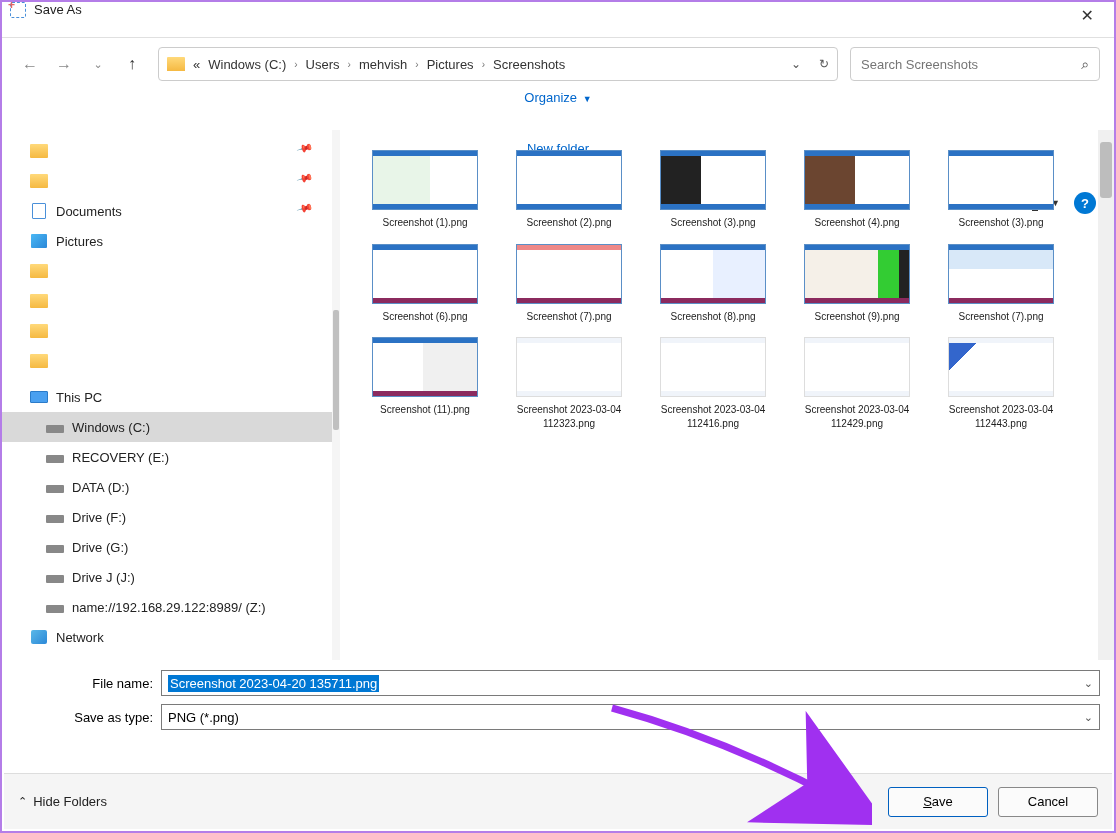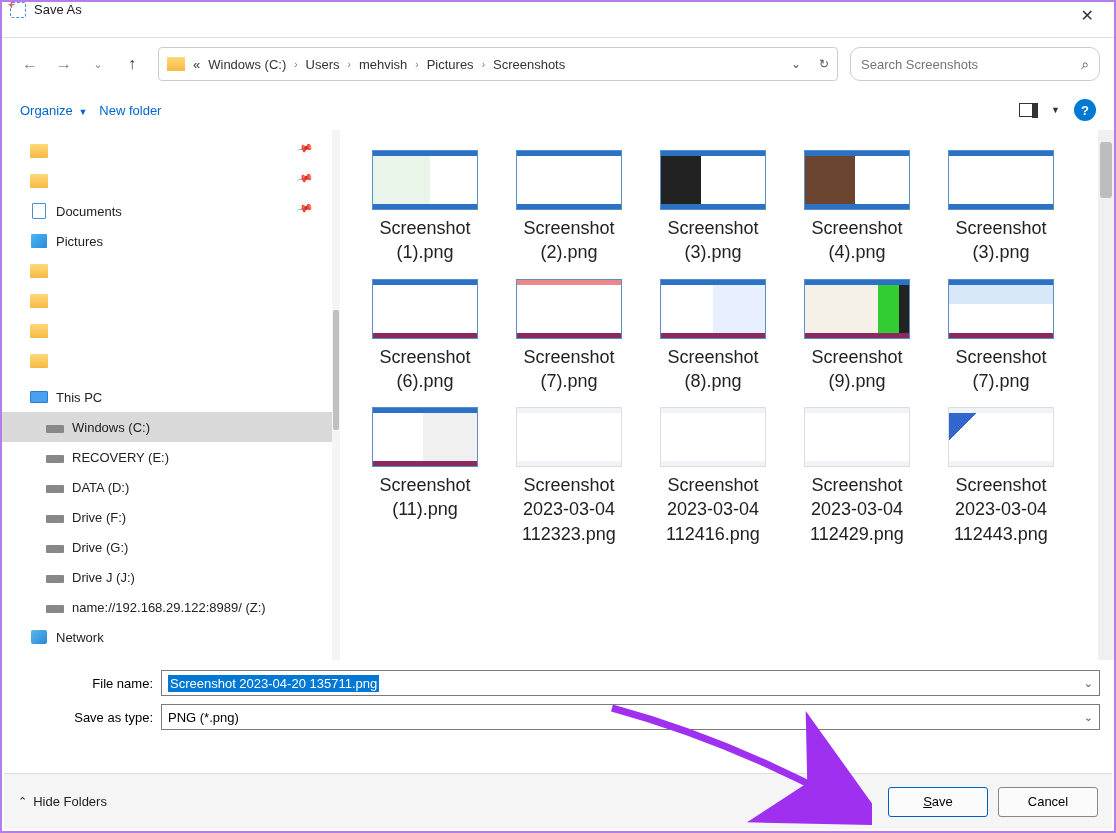--- a/index.html
+++ b/index.html
@@ -13,24 +13,24 @@
 .navbar { height: 52px; display: flex; align-items: center; padding: 8px 14px; gap: 6px; }
 .nav-btn { width: 28px; height: 28px; display: flex; align-items: center; justify-content: center; color: #888; font-size: 16px; cursor: pointer; border-radius: 2px; }
 .nav-btn.active { color: #333; }
 .address-bar { flex: 1; height: 34px; border: 1px solid #ccc; border-radius: 4px; display: flex; align-items: center; padding: 0 8px; margin: 0 6px; }
 .folder-glyph { width: 18px; height: 14px; background: linear-gradient(180deg, #ffd97a, #f5b942); border-radius: 1px 1px 0 0; margin-right: 6px; position: relative; }
 .breadcrumbs { display: flex; align-items: center; gap: 4px; color: #333; font-size: 13px; }
 .crumb { padding: 2px 2px; }
 .chev { color: #777; font-size: 10px; padding: 0 2px; }
 .addr-spacer { flex: 1; }
 .addr-tail { display: flex; gap: 18px; color: #555; }
-.search-box { width: 250px; height: 34px; border: 1px solid #ccc; border-radius: 10px; display: flex; align-items: center; padding: 6px 10px; }
+.search-box { width: 250px; height: 34px; border: 1px solid #ccc; border-radius: 4px; display: flex; align-items: center; padding: 6px 10px; }
 .search-box input { border: none; outline: none; flex: 1; font-size: 13px; color: #888; }
 .search-box .sicon { color: #555; font-size: 14px; }
-.toolbar { height: 40px; display: flex; align-items: center; padding: 0 18px; gap: 12px; }
+.toolbar { height: 40px; display: flex; align-items: center; padding: 0 18px; gap: 36px; flex-direction: column; }
 .toolbar-link { color: #0066cc; font-size: 13px; cursor: pointer; }
 .toolbar-link .dd { font-size: 9px; margin-left: 2px; }
 .toolbar-right { margin-left: auto; display: flex; align-items: center; gap: 14px; }
 .view-btn { width: 18px; height: 14px; border: 1.5px solid #333; position: relative; }
 .view-btn::after { content: ""; position: absolute; right: -1.5px; top: -1.5px; bottom: -1.5px; width: 6px; background: #333; }
 .help-btn { width: 22px; height: 22px; border-radius: 50%; background: #0078d4; color: #fff; display: flex; align-items: center; justify-content: center; font-size: 13px; font-weight: bold; }
 .main { display: flex; height: 530px; }
 .nav-tree { width: 330px; overflow: hidden; position: relative; padding-top: 6px; }
 .tree-item { display: flex; align-items: center; padding: 4px 8px 4px 28px; height: 30px; font-size: 13px; color: #222; gap: 8px; cursor: pointer; }
 .tree-item.indent1 { padding-left: 44px; }
@@ -62,21 +62,21 @@
 .thumb.v6 .body { background: #fff; } .thumb.v6 .bar.bot{background:#8b2a5e;}
 .thumb.v7 .body { background:#fff; }
 .thumb.v7 .bar.top{background:#e88;} .thumb.v7 .bar.bot{background:#8b2a5e;}
 .thumb.v8 .body{background:linear-gradient(90deg,#fff 50%,#e8f0ff 50%);} .thumb.v8 .bar.top{background:#2b72c4;} .thumb.v8 .bar.bot{background:#8b2a5e;}
 .thumb.v9 .body{background:linear-gradient(90deg,#f5f0e8 70%,#3c3 70%,#3c3 90%,#222 90%);} .thumb.v9 .bar.bot{background:#8b2a5e;}
 .thumb.v10 .body{background:linear-gradient(180deg,#d8e8f8 40%,#fff 40%);} .thumb.v10 .bar.top{height:14px;} .thumb.v10 .bar.bot{background:#8b2a5e;}
 .thumb.nobar { border-color: #ddd; }
 .thumb.v11 .body{background:linear-gradient(90deg,#fff 48%,#f0f0f0 48%);} .thumb.v11 .bar.bot{background:#8b2a5e;}
 .thumb.v13 .body{background:#fff;}
 .thumb.v15 .body{background:linear-gradient(135deg,#36c 18%,#fff 18%);}
-.fname { font-size: 18px; line-height: 1.35; color: #222; }
+.fname { font-size: 10px; line-height: 1.35; color: #222; }
 .scroll-right { position: absolute; right: 0; top: 0; bottom: 0; width: 16px; background: #f0f0f0; }
 .scroll-thumb { position: absolute; left: 2px; right: 2px; top: 12px; height: 56px; background: #bdbdbd; border-radius: 3px; }
 .form-area { padding: 10px 14px 12px; }
 .form-row { display: flex; align-items: center; margin-bottom: 8px; }
 .form-label { width: 145px; text-align: right; padding-right: 8px; font-size: 13px; }
 .form-input { flex: 1; height: 26px; border: 1px solid #7a7a7a; padding: 0 6px; display: flex; align-items: center; font-size: 13px; position: relative; }
 .form-input .sel-text { background: #0078d4; color: #fff; padding: 1px 2px; }
 .form-input .dd-arrow { position: absolute; right: 6px; color: #555; font-size: 11px; }
 .bottom-bar { position: absolute; left: 2px; right: 2px; bottom: 2px; height: 56px; border-top: 1px solid #ddd; background: #f5f5f5; display: flex; align-items: center; padding: 0 14px; gap: 10px; }
 .hide-folders { display: flex; align-items: center; gap: 6px; font-size: 13px; color: #222; cursor: pointer; }

